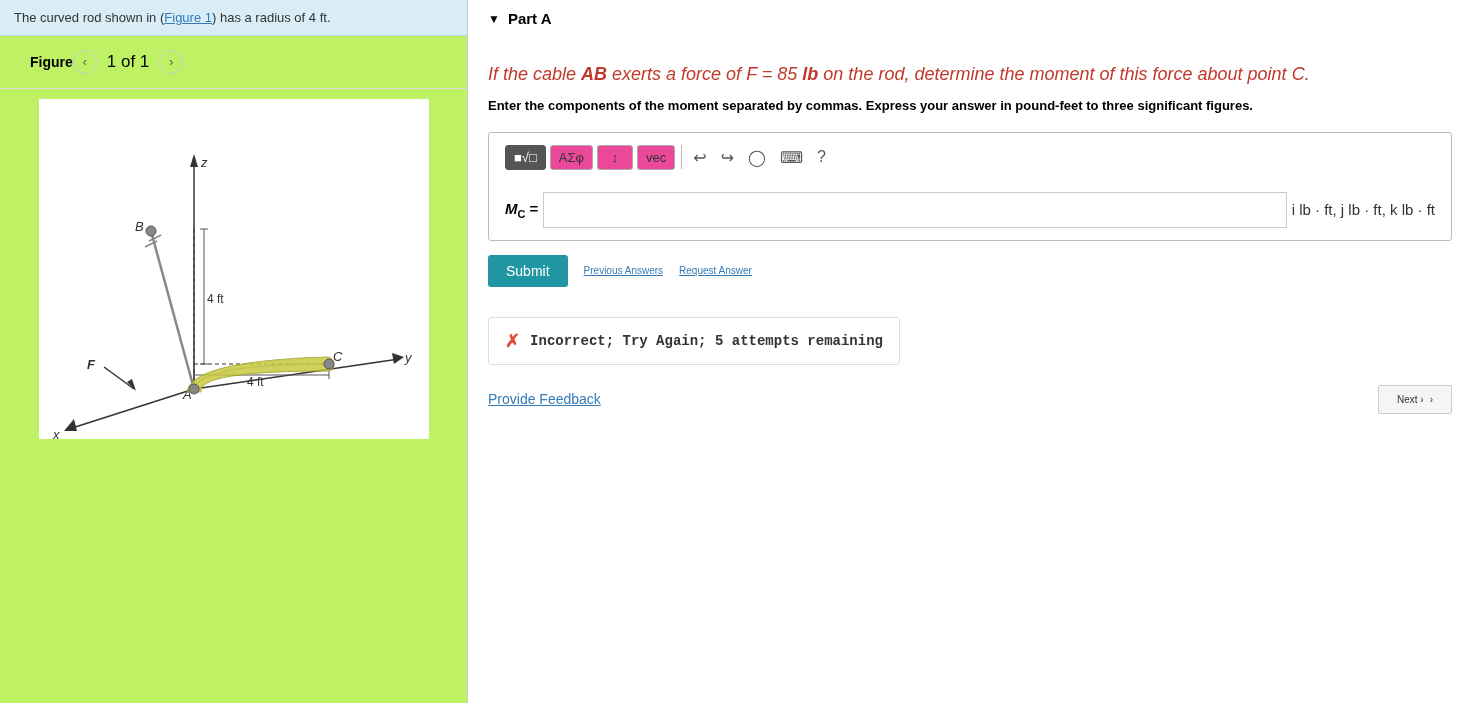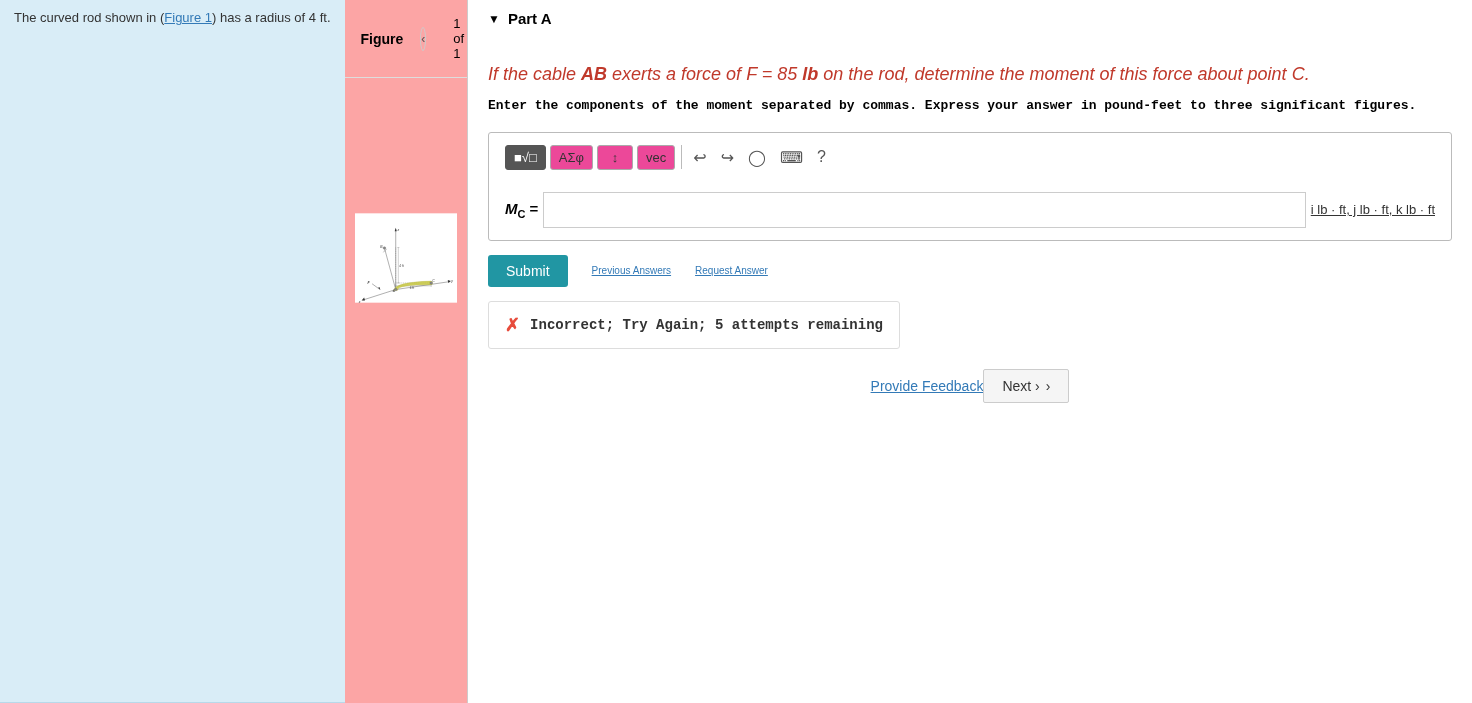--- a/index.html
+++ b/index.html
@@ -2,67 +2,66 @@
 <html><head>
   <meta charset="utf-8">
   <style>
     * { box-sizing: border-box; margin: 0; padding: 0; }
     body { font-family: Arial, sans-serif; font-size: 14px; background: #fff; display: flex; height: 703px; overflow: hidden; }
 
     
     .left-panel {
       width: 468px;
       min-width: 468px;
-      background: #fca5a5;
+      background: #bef264;
       border-right: 1px solid #ccc;
       display: flex;
-      flex-direction: row;
+      flex-direction: column;
     }
     .figure-description {
       background: #d9edf7;
       padding: 10px 14px;
       font-size: 13px;
       color: #333;
       border-bottom: 1px solid #b8d9ea;
     }
     .figure-description a {
       color: #337ab7;
       text-decoration: underline;
     }
     .figure-area {
       flex: 1;
       position: relative;
       overflow: hidden;
     }
     .figure-header {
       display: flex;
       align-items: center;
-      padding: 8px 16px;
+      padding: 8px 30px;
       border-bottom: 1px solid #ddd;
       font-weight: bold;
       font-size: 14px;
-      gap: 17px;
     }
     .figure-header .nav-btn {
       background: none;
       border: 1px solid #ccc;
       border-radius: 50%;
       width: 24px;
       height: 24px;
       cursor: pointer;
       display: flex;
       align-items: center;
       justify-content: center;
       font-size: 12px;
       color: #555;
     }
     .figure-header .page-info {
       margin: 8px 10px;
       font-weight: normal;
-      font-size: 13px;
+      font-size: 17px;
     }
 
     
     .figure-scroll-area {
       position: relative;
       height: 100%;
       overflow-y: scroll;
     }
 
     
@@ -90,21 +89,20 @@
       margin: 24px 0 8px 0;
       font-size: 18px;
       line-height: 1.5;
     }
 
     .instruction-text {
       font-weight: bold;
       font-size: 13px;
       margin-bottom: 16px;
       line-height: 1.5;
-      font-family: Liberation Mono, monospace;
     }
 
     
     .answer-box {
       border: 1px solid #bbb;
       border-radius: 3px;
       padding: 12px 16px;
       margin-bottom: 14px;
       background: #fff;
     }
@@ -153,32 +151,31 @@
 
     .answer-input {
       flex: 1;
       height: 36px;
       border: 1px solid #ccc;
       padding: 4px 8px;
       font-size: 14px;
       outline: none;
     }
     .answer-unit {
-      font-size: 13px;
+      font-size: 15px;
       white-space: nowrap;
       color: #333;
-      text-decoration: underline;
     }
 
     
     .submit-row {
       display: flex;
       align-items: center;
-      gap: 24px;
-      margin-bottom: 14px;
+      gap: 16px;
+      margin-bottom: 30px;
     }
     .submit-btn {
       background: #2196a3;
       color: #fff;
       border: none;
       padding: 8px 18px;
       font-size: 14px;
       border-radius: 3px;
       cursor: pointer;
     }
@@ -212,36 +209,36 @@
       font-size: 14px;
       color: #333;
       font-weight: bold;
       font-family: Liberation Mono, monospace;
     }
 
     
     .bottom-row {
       display: flex;
       align-items: center;
-      justify-content: center;
+      justify-content: space-between;
       margin-top: 10px;
     }
     .provide-feedback-link {
       color: #337ab7;
       text-decoration: underline;
       cursor: pointer;
       font-size: 14px;
       background: none;
       border: none;
     }
     .next-btn {
       background: #f5f5f5;
       border: 1px solid #ccc;
       padding: 8px 18px;
-      font-size: 14px;
+      font-size: 10px;
       cursor: pointer;
       border-radius: 2px;
       color: #333;
       display: flex;
       align-items: center;
       gap: 6px;
     }
 
     
     .figure-svg-wrapper {

